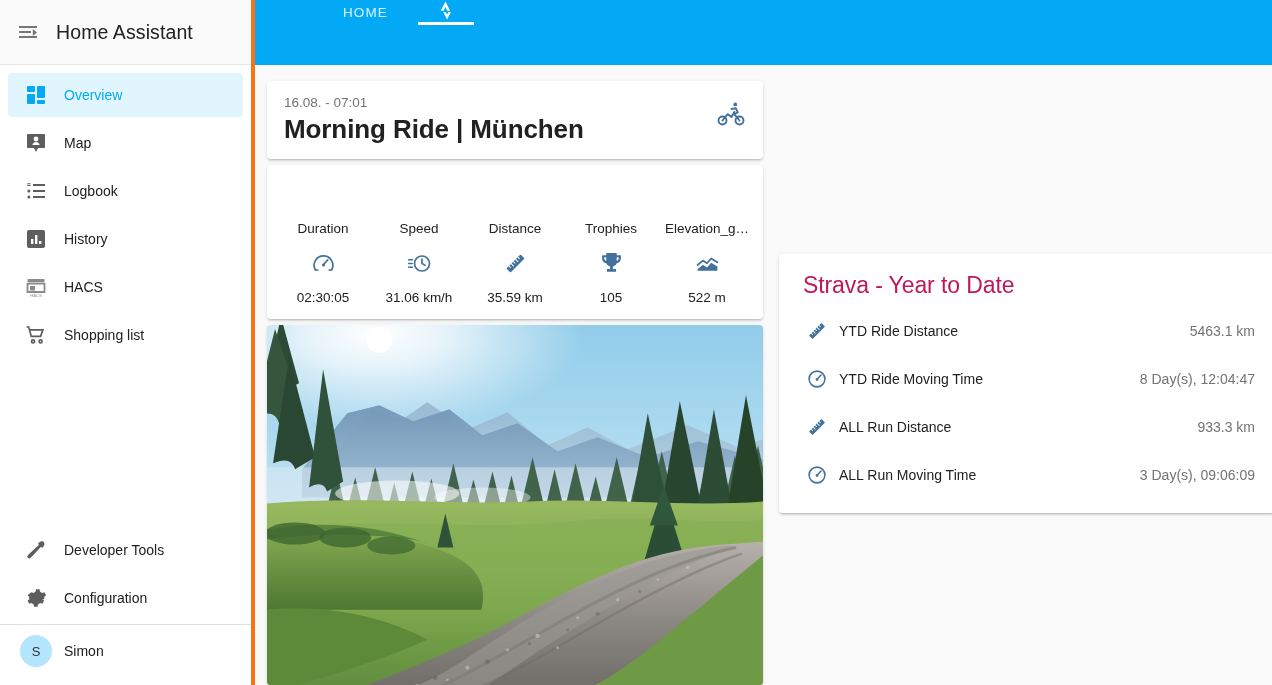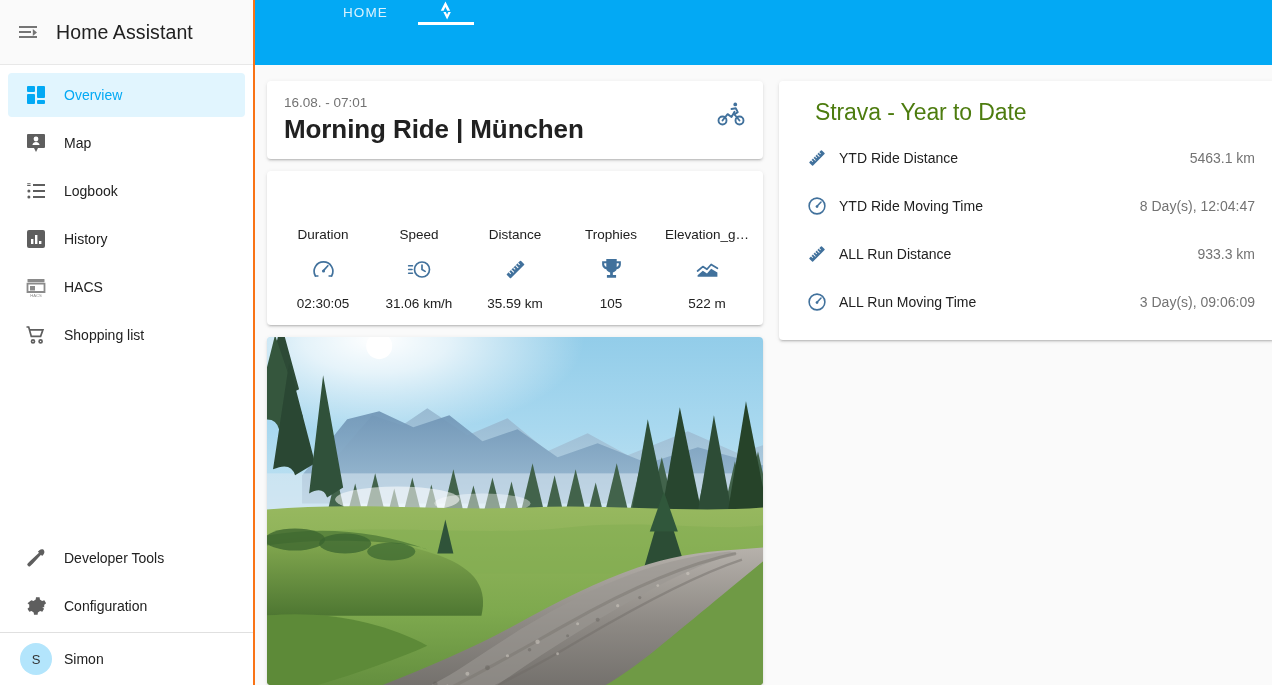--- a/index.html
+++ b/index.html
@@ -9,21 +9,21 @@
     overflow: hidden;
     font-family: "Liberation Sans", sans-serif;
     background: #fafafa;
   }
   #app { display: flex; width: 1272px; height: 685px; }
 
   
   .sidebar {
     width: 255px; height: 685px;
     background: #ffffff;
-    border-right: 2px solid #f97316;
+    border-right: 4px solid #f97316;
     display: flex; flex-direction: column;
     flex: 0 0 255px;
   }
   .sb-header {
     height: 65px; display: flex; align-items: center;
     border-bottom: 1px solid #e8e8e8;
     background: #fafafa;
     flex: 0 0 65px;
   }
   .menu-btn {
@@ -44,21 +44,21 @@
   }
   .sb-item .ic {
     width: 56px; display: flex; align-items: center; justify-content: center;
     flex: 0 0 56px;
   }
   .sb-item .lb { font-size: 14px; color: #212121; }
   .sb-item.active { background: #e1f5fe; }
   .sb-item.active .lb { color: #03a9f4; }
   .sb-spacer { flex: 1 1 auto; }
   .sb-divider { height: 1px; background: #e0e0e0; margin: 4px 0; }
-  .sb-bottom { }
+  .sb-bottom { padding-bottom: 8px; }
   .avatar {
     width: 32px; height: 32px; border-radius: 50%;
     background: #b3e5fc; color: #333;
     display: flex; align-items: center; justify-content: center;
     font-size: 13px;
   }
 
   
   .main { flex: 1 1 auto; height: 685px; display: flex; flex-direction: column;
           background: #fafafa; overflow: hidden; }
@@ -78,21 +78,21 @@
   .tab.active { color: #fff; }
   .tab.active::after {
     content: ""; position: absolute; left: 12px; right: 12px; bottom: 0;
     height: 3px; background: #fff;
   }
 
   .content {
     flex: 1 1 auto; display: flex; gap: 16px;
     padding: 16px 12px 0 12px; overflow: hidden;
   }
-  .col { display: flex; flex-direction: column; gap: 12px; }
+  .col { display: flex; flex-direction: column; gap: 6px; justify-content: center; }
   .col-left { width: 496px; flex: 0 0 496px; }
   .col-right { width: 496px; flex: 0 0 496px; }
 
   .card {
     background: #fff; border-radius: 4px;
     box-shadow: 0 2px 2px 0 rgba(0,0,0,.10), 0 1px 5px 0 rgba(0,0,0,.08),
                 0 3px 1px -2px rgba(0,0,0,.10);
   }
 
   
@@ -116,22 +116,22 @@
                justify-content: center; margin-bottom: 14px; }
   .stat-value { font-size: 13.5px; color: #212121; white-space: nowrap; }
 
   
   .photo-card { flex: 1 1 auto; overflow: hidden; border-radius: 4px;
                 position: relative; min-height: 0; }
   .photo { width: 100%; height: 100%; display: block; }
 
   
   .strava-card { padding: 14px 16px 14px 16px; }
-  .strava-title { font-size: 23px; color: #4d7c0f; font-weight: 400;
-                  margin: 4px 0 8px 20px; letter-spacing: -.1px; }
+  .strava-title { font-size: 23px; color: #be185d; font-weight: 400;
+                  margin: 4px 0 8px 8px; letter-spacing: -.1px; }
   .srow { display: flex; align-items: center; height: 48px; cursor: pointer; }
   .srow .sic { width: 44px; flex: 0 0 44px; display: flex;
                 align-items: center; justify-content: center; }
   .srow .sname { flex: 1 1 auto; font-size: 14px; color: #212121; }
   .srow .sval { font-size: 14px; color: #737373; white-space: nowrap;
                 padding-right: 4px; }
 </style>
 </head>
 <body>
 

